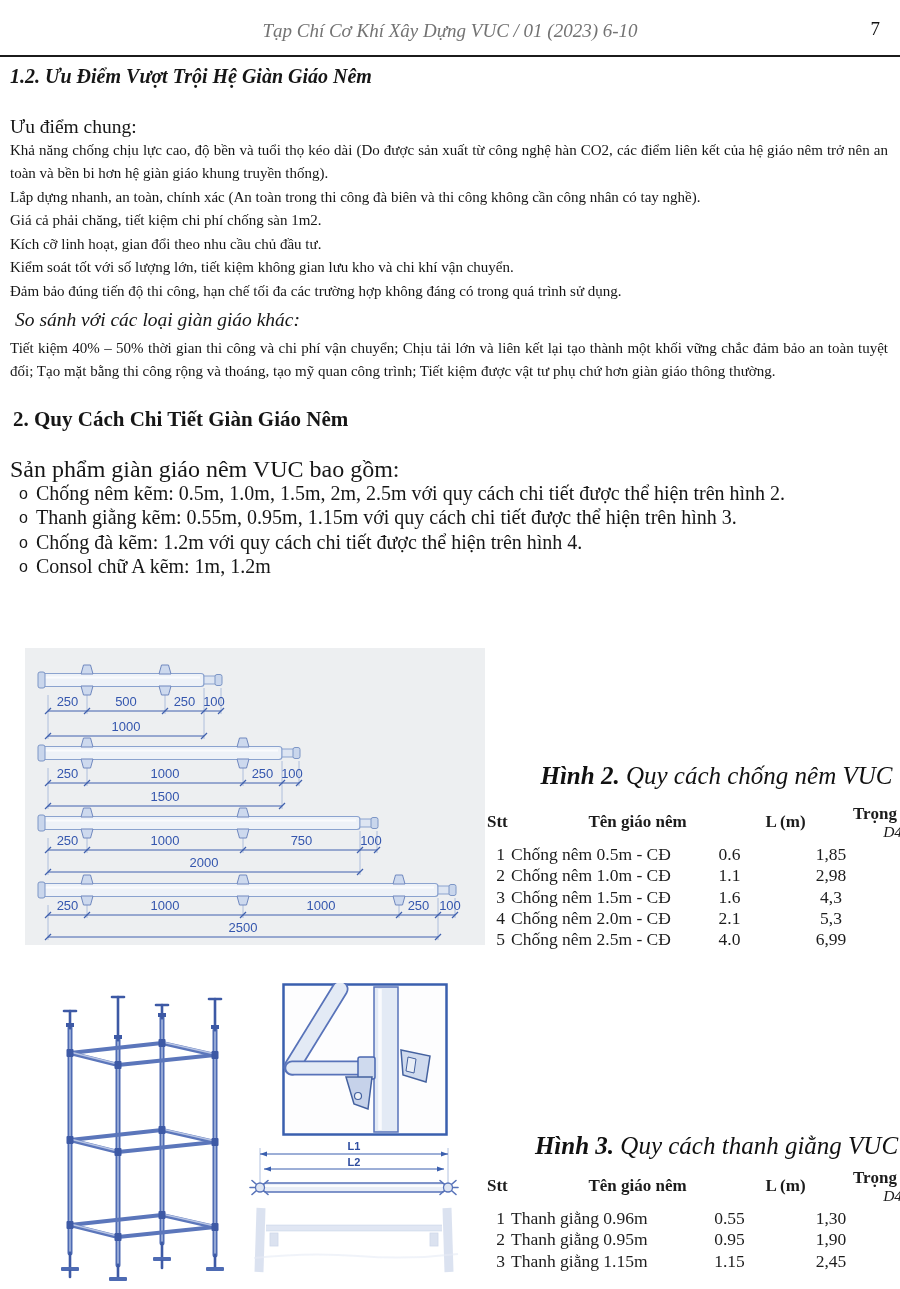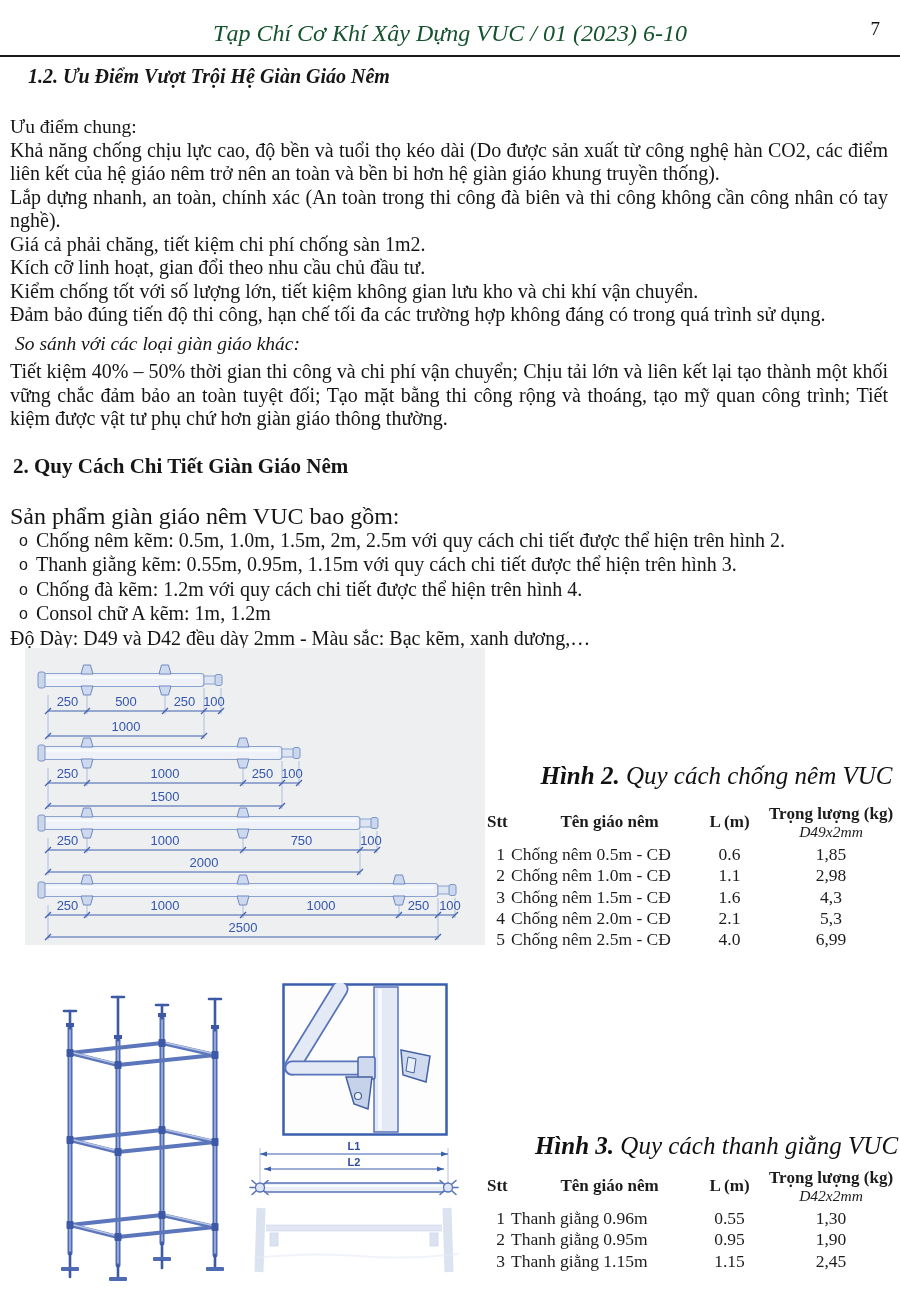--- a/index.html
+++ b/index.html
@@ -4,34 +4,34 @@
 <style>
   html,body{margin:0;padding:0;}
   body{
     width:900px;height:1289px;position:relative;background:#ffffff;
     font-family:"Liberation Serif","DejaVu Serif",serif;color:#161616;
     overflow:hidden;
   }
   
   .journal-line{
     position:absolute;top:20px;left:0;width:900px;text-align:center;
-    font-style:italic;font-size:24px;color:#14532d;
+    font-style:italic;font-size:19px;color:#737373;
   }
   .page-number{
     position:absolute;top:18px;right:20px;font-size:19px;color:#111;
   }
   .header-rule{
     position:absolute;top:55px;left:0;width:900px;height:0;
     border-top:2px solid #1b1b1b;
   }
   
   .text-flow{position:absolute;top:64px;left:10px;width:878px;}
-  .sec12-heading{font-style:italic;font-size:20px;line-height:24px;margin:0 0 27px 18px;}
+  .sec12-heading{font-style:italic;font-size:20px;line-height:24px;margin:0 0 27px 0;}
   .adv-label{font-size:19.5px;line-height:23.5px;margin:0;}
-  .body-par{font-size:20px;line-height:23.5px;margin:0;text-align:justify;}
+  .body-par{font-size:15px;line-height:23.5px;margin:0;text-align:justify;}
   .compare-label{font-style:italic;font-size:19.5px;line-height:23.5px;margin:5px;}
   .sec2-heading{font-weight:bold;font-size:21px;line-height:24px;margin:23px 0 26px 3px;}
   .sec2-intro{font-size:24px;line-height:24px;margin:0;}
   .bullet-list{list-style:none;margin:0;padding:0;}
   .bullet-list li{position:relative;font-size:20px;line-height:24.6px;padding-left:26px;}
   .bullet-marker{position:absolute;left:9px;top:1px;font-size:16px;font-family:"Liberation Sans",sans-serif;}
   .note-line{font-size:20px;line-height:24.6px;margin:0;}
   
   .fig2-svg{position:absolute;left:25px;top:648px;}
   .tube{fill:#eef2f8;stroke:#8ba3cf;stroke-width:1.2;}
@@ -42,21 +42,21 @@
   .dim{stroke:#4061ae;stroke-width:1;}
   .tick{stroke:#4061ae;stroke-width:1.3;}
   .wit{stroke:#9fb2d8;stroke-width:.8;}
   .dimt{font-family:"Liberation Sans",sans-serif;font-size:13px;fill:#3456ae;text-anchor:middle;}
   
   .spec-caption{position:absolute;left:485px;width:463px;text-align:center;font-size:25px;color:#111;}
   .cap-label{font-weight:bold;font-style:italic;}
   .cap-text{font-style:italic;}
   .spec-table{position:absolute;left:487px;width:408px;color:#1c1c1c;}
   .st-head{display:grid;grid-template-columns:40px 165px 75px 128px;align-items:center;
-           height:44px;font-weight:bold;font-size:17px;text-align:center;}
+           height:44px;font-weight:bold;font-size:17px;text-align:center;gap:28px;}
   .st-head .h-stt{text-align:left;}
   .h-weight .w-sub{display:block;font-weight:normal;font-style:italic;font-size:15.5px;line-height:17px;}
   .h-weight .w-main{display:block;line-height:19px;}
   .st-row{display:grid;grid-template-columns:18px 187px 75px 128px;align-items:center;
           height:21.3px;font-size:17.5px;text-align:center;}
   .c-stt{text-align:right;}
   .c-name{text-align:left;padding-left:6px;white-space:nowrap;}
   
   .tower-svg{position:absolute;left:25px;top:985px;}
   .detail-svg{position:absolute;left:282px;top:983px;}
@@ -76,21 +76,21 @@
 <div class="page-number">7</div>
 <div class="header-rule"></div>
 
 <div class="text-flow">
   <h3 class="sec12-heading">1.2. Ưu Điểm Vượt Trội Hệ Giàn Giáo Nêm</h3>
   <p class="adv-label">Ưu điểm chung:</p>
   <p class="body-par">Khả năng chống chịu lực cao, độ bền và tuổi thọ kéo dài (Do được sản xuất từ công nghệ hàn CO2, các điểm liên kết của hệ giáo nêm trở nên an toàn và bền bi hơn hệ giàn giáo khung truyền thống).</p>
   <p class="body-par">Lắp dựng nhanh, an toàn, chính xác (An toàn trong thi công đà biên và thi công không cần công nhân có tay nghề).</p>
   <p class="body-par">Giá cả phải chăng, tiết kiệm chi phí chống sàn 1m2.</p>
   <p class="body-par">Kích cỡ linh hoạt, gian đổi theo nhu cầu chủ đầu tư.</p>
-  <p class="body-par">Kiểm chống tốt với số lượng lớn, tiết kiệm không gian lưu kho và chi khí vận chuyển.</p>
+  <p class="body-par">Kiểm soát tốt với số lượng lớn, tiết kiệm không gian lưu kho và chi khí vận chuyển.</p>
   <p class="body-par">Đảm bảo đúng tiến độ thi công, hạn chế tối đa các trường hợp không đáng có trong quá trình sử dụng.</p>
   <p class="compare-label">So sánh với các loại giàn giáo khác:</p>
   <p class="body-par">Tiết kiệm 40% – 50% thời gian thi công và chi phí vận chuyển; Chịu tải lớn và liên kết lại tạo thành một khối vững chắc đảm bảo an toàn tuyệt đối; Tạo mặt bằng thi công rộng và thoáng, tạo mỹ quan công trình; Tiết kiệm được vật tư phụ chứ hơn giàn giáo thông thường.</p>
 
   <h2 class="sec2-heading">2. Quy Cách Chi Tiết Giàn Giáo Nêm</h2>
   <p class="sec2-intro">Sản phẩm giàn giáo nêm VUC bao gồm:</p>
   <ul class="bullet-list">
     <li>
       <span class="bullet-marker">o</span>
       <span>Chống nêm kẽm: 0.5m, 1.0m, 1.5m, 2m, 2.5m với quy cách chi tiết được thể hiện trên hình 2.</span>
@@ -101,21 +101,20 @@
     </li>
     <li>
       <span class="bullet-marker">o</span>
       <span>Chống đà kẽm: 1.2m với quy cách chi tiết được thể hiện trên hình 4.</span>
     </li>
     <li>
       <span class="bullet-marker">o</span>
       <span>Consol chữ A kẽm: 1m, 1.2m</span>
     </li>
   </ul>
-  <p class="note-line">Độ Dày: D49 và D42 đều dày 2mm - Màu sắc: Bạc kẽm, xanh dương,…</p>
 </div>
 
 <svg class="fig2-svg" width="460" height="297" viewBox="0 0 460 297">
   <rect x="0" y="0" width="460" height="297" fill="#edeff1"></rect>
 
   <g>
     <line class="wit" x1="23" y1="47" x2="23" y2="91"></line>
       <line class="wit" x1="62" y1="47" x2="62" y2="66"></line>
     <line class="wit" x1="140" y1="47" x2="140" y2="66"></line>
       <line class="wit" x1="179" y1="40" x2="179" y2="91"></line>

